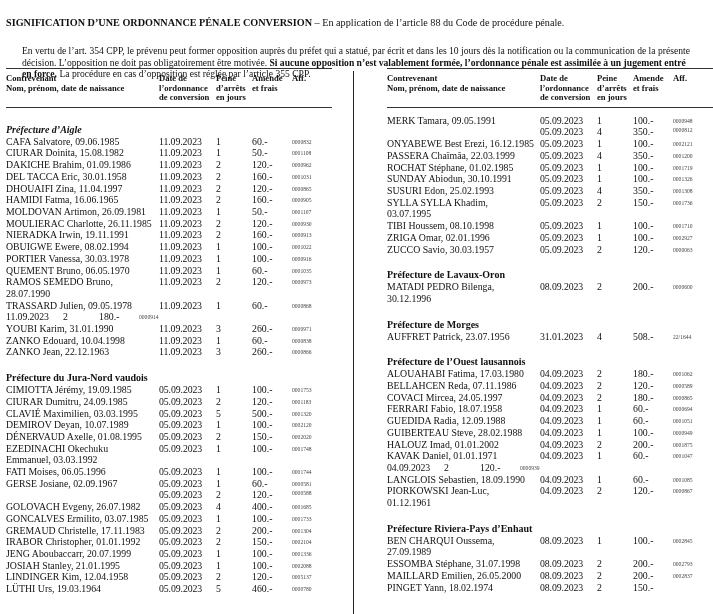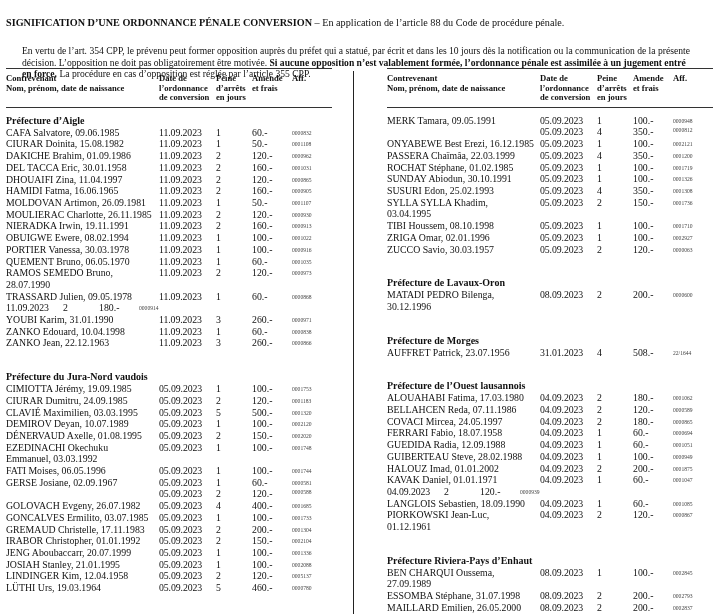--- a/index.html
+++ b/index.html
@@ -17,22 +17,22 @@
   .rule { border-top:1.4px solid #333; height:0; }
   .thead { display:flex; font-weight:bold; font-size:8.6px; line-height:9.6px; padding:5px 0 4px 0; }
   .c1 { width:153px; }
   .c2 { width:57px; }
   .c3 { width:36px; }
   .c4 { width:40px; }
   .c5 { width:40px; }
   .row { display:flex; font-size:9.8px; line-height:11.7px; }
   .row .c5 { font-size:5.6px; color:#444; padding-top:2px; line-height:9.7px; }
   .row .c2 { letter-spacing:-0.1px; }
-  .sect { font-weight:bold; font-size:10px; line-height:12px; margin-top:8px; }
-  .sect.first { margin-top:7px; }
+  .sect { font-weight:bold; font-size:10px; line-height:12px; margin-top:0; }
+  .sect.first { margin-top:16px;font-style:italic; }
   .gap { height:14px; }
   .multi { display:flex; flex-direction:column; }
 </style>
 </head>
 <body>
 
 <div class="head">
   <p class="title-line"><b>SIGNIFICATION D’UNE ORDONNANCE PÉNALE CONVERSION</b><span> – En application de l’article 88 du Code de procédure pénale.</span></p>
   <p class="intro"><span>En vertu de l’art. 354 CPP, le prévenu peut former opposition auprès du préfet qui a statué, par écrit et dans les 10 jours dès la notification ou la communication de la présente décision. L’opposition ne doit pas obligatoirement être motivée. </span><b>Si aucune opposition n’est valablement formée, l’ordonnance pénale est assimilée à un jugement entré en force.</b><span> La procédure en cas d’opposition est réglée par l’article 355 CPP.</span></p>
 </div>
@@ -787,21 +787,21 @@
         <div class="c4 multi">
           <span>350.-</span>
         </div>
         <div class="c5 multi">
           <span>0001308</span>
         </div>
       </div>
       <div class="row">
         <div class="c1 multi">
           <span>SYLLA SYLLA Khadim,</span>
-          <span>03.04.1995</span>
+          <span>03.07.1995</span>
         </div>
         <div class="c2 multi">
           <span>05.09.2023</span>
         </div>
         <div class="c3 multi">
           <span>2</span>
         </div>
         <div class="c4 multi">
           <span>150.-</span>
         </div>

